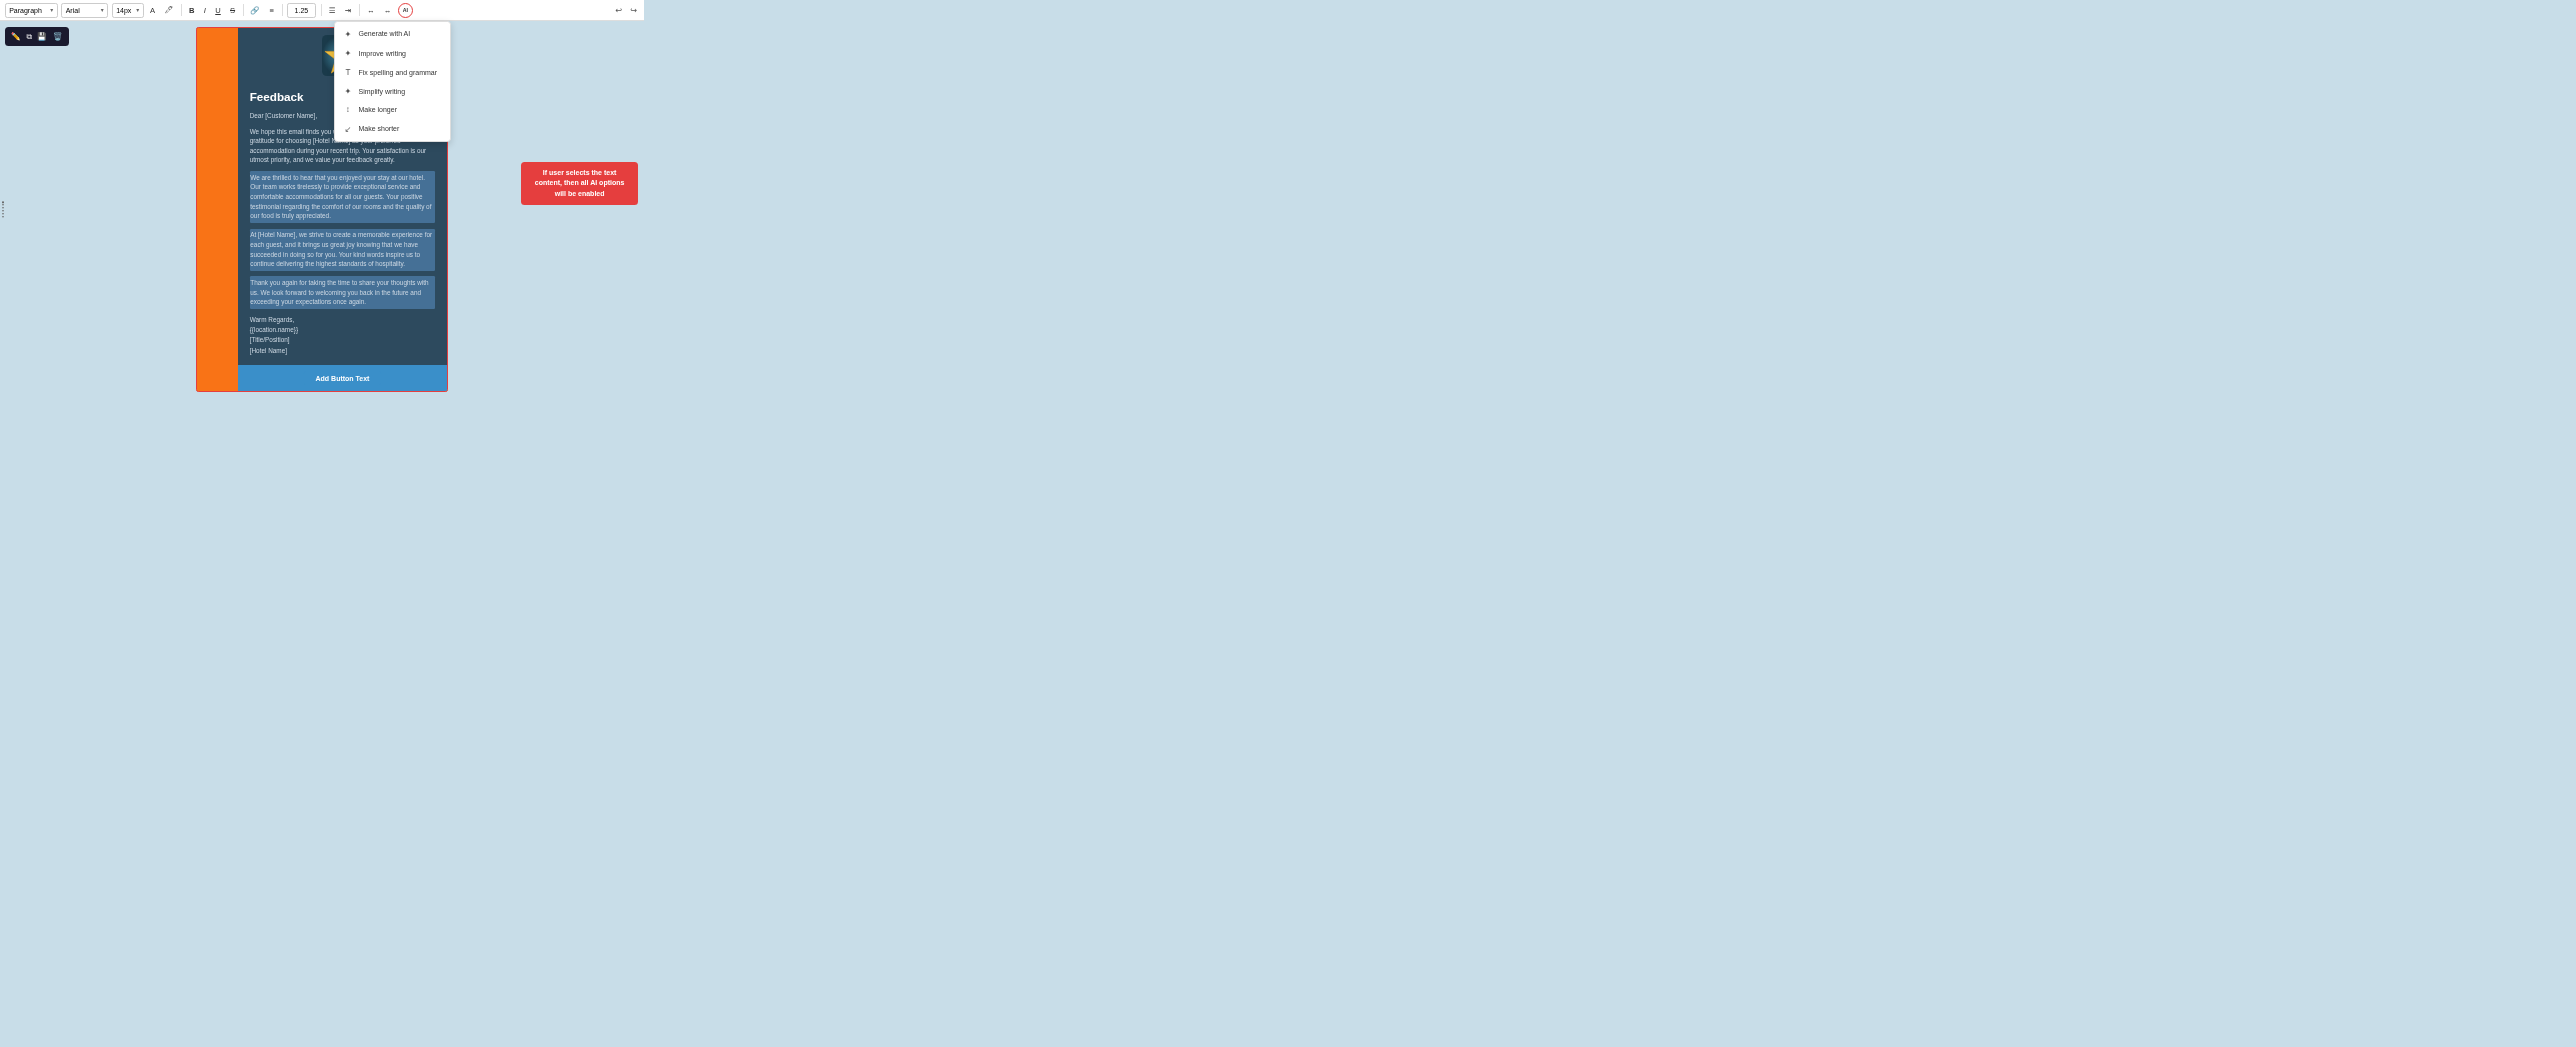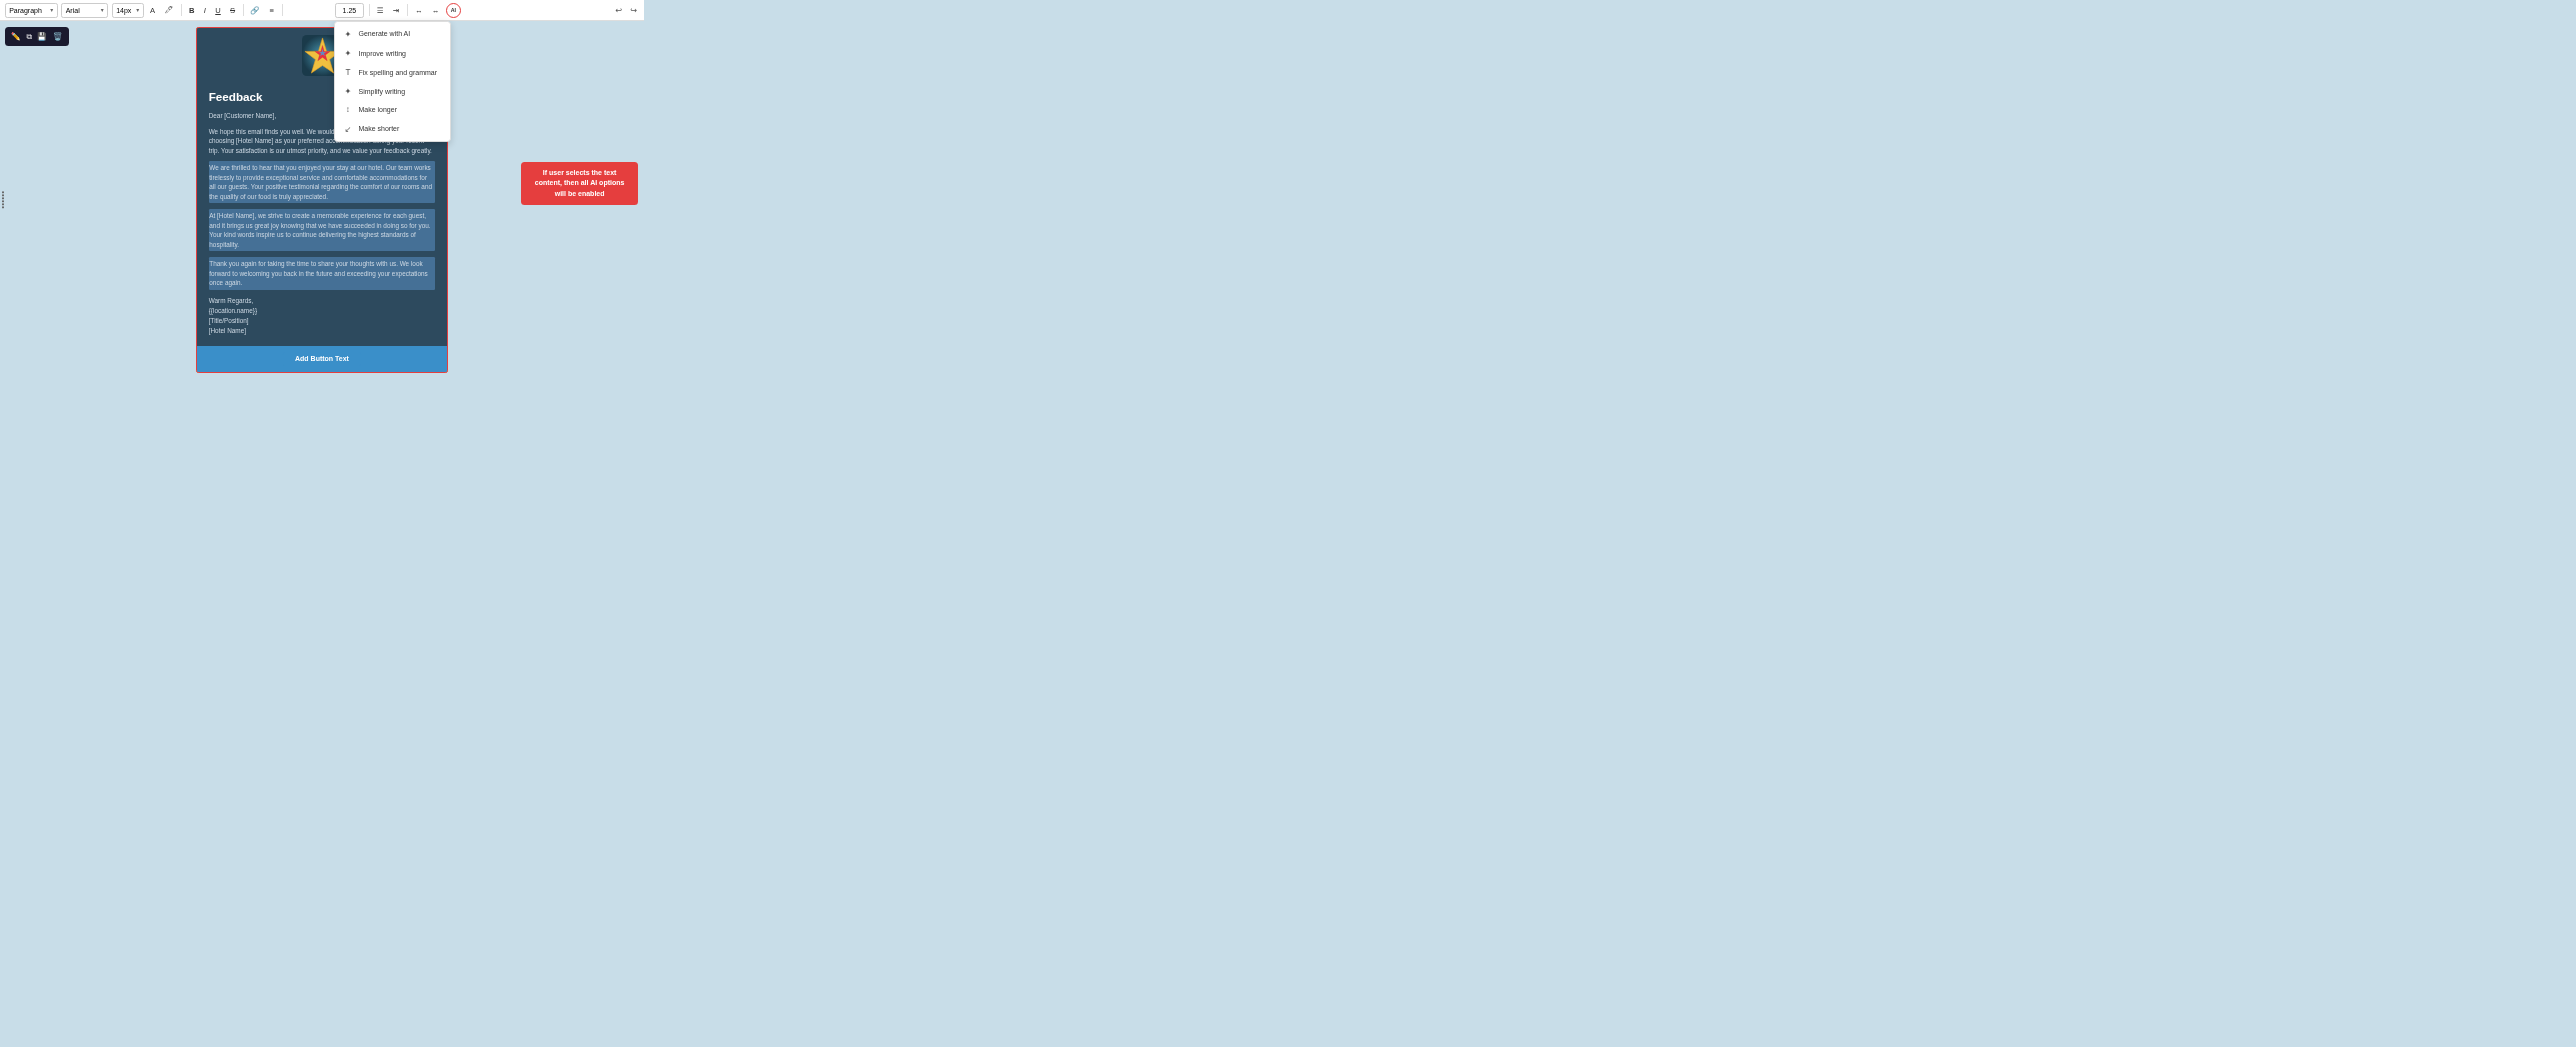--- a/index.html
+++ b/index.html
@@ -143,20 +143,21 @@
     }
 
     
     .email-block {
       width: 252px;
       border: 1.2px solid #e53e3e;
       border-radius: 2.3px;
       overflow: hidden;
       background: #f97316;
       position: relative;
+      padding-left: 41px;
     }
 
     
     .logo-area {
       background: #2d4a5e;
       display: flex;
       justify-content: center;
       padding: 7px 0 4.7px;
     }
 
@@ -293,21 +294,20 @@
     
     .spacing-input {
       border: 0.6px solid #ccc;
       border-radius: 2.3px;
       padding: 1.2px 2.3px;
       font-size: 7px;
       height: 15px;
       width: 29px;
       text-align: center;
       background: #fff;
-      margin-left: 48px;
     }
   </style>
 </head>
 <body>
 
 <div class="toolbar">
 
   <div class="toolbar-select">
     <span>Paragraph</span>
     <span class="chevron">▾</span>

